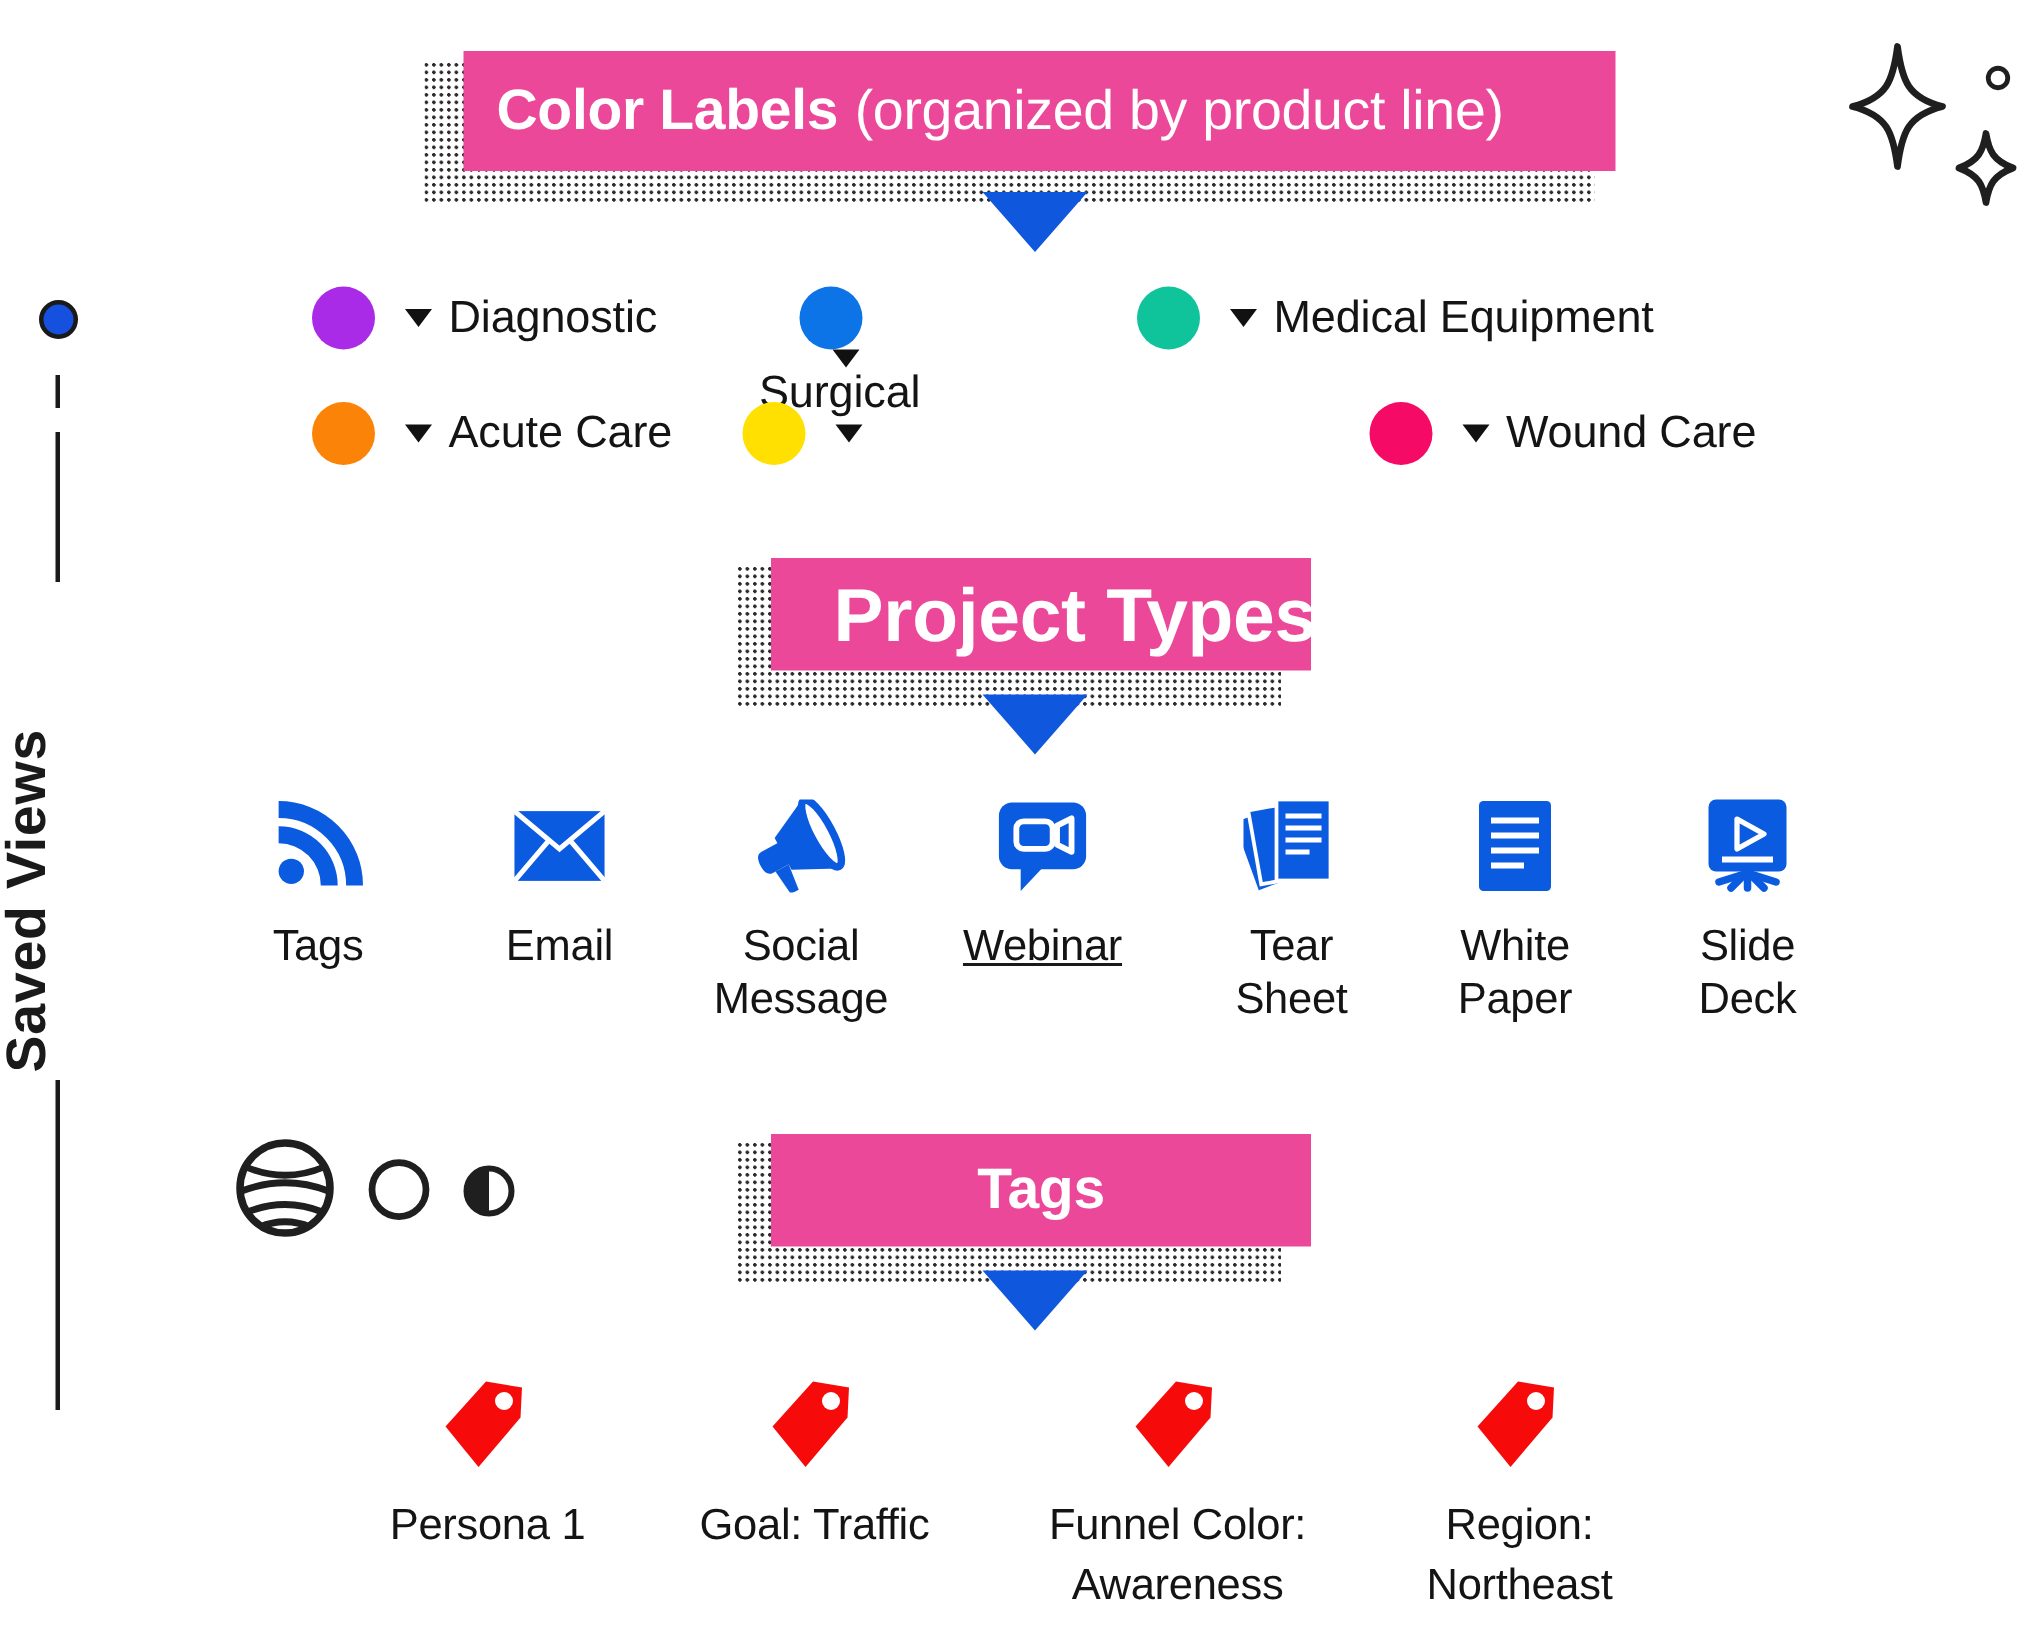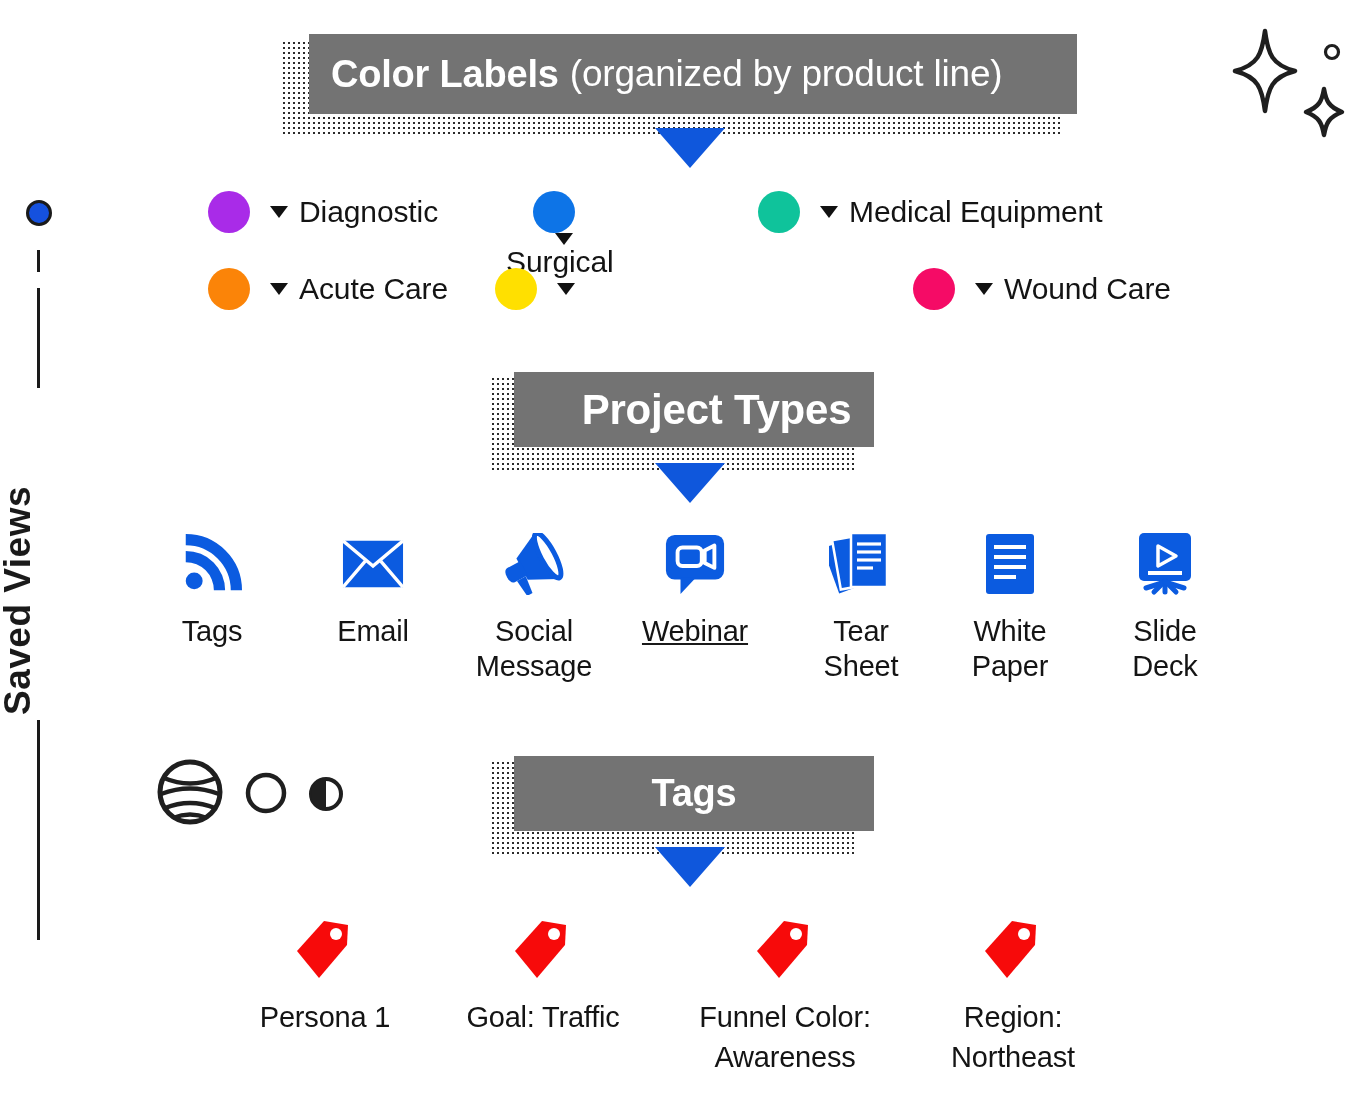--- a/index.html
+++ b/index.html
@@ -22,21 +22,21 @@
     background-image:
       radial-gradient(circle at 1.2px 1.2px, #2b2b2b 1.15px, rgba(255,255,255,0) 1.3px);
     background-size: 5px 5px;
     background-position: 0 0;
   }
 
   
   .banner-wrap { position: absolute; }
   .banner {
     position: absolute;
-    background: #737373;
+    background: #ec4899;
     display: flex;
     align-items: center;
     color: #ffffff;
     white-space: nowrap;
   }
   .banner.center { justify-content: center; }
   .banner-title-strong {
     font-weight: bold;
     letter-spacing: -0.2px;
   }
@@ -206,21 +206,21 @@
 </div>
 <div class="color-chip" style="left:913px; top:268px;justify-content:space-between;">
   <span class="chip-dot" style="background:#F50B66;"></span>
   <span class="chip-caret"></span>
   <span class="chip-label">Wound Care</span>
 </div>
 
 <div class="banner-wrap">
   <div class="halftone" style="left:492px; top:378px; width:362px; height:94px;"></div>
   <div class="banner center" style="left:514px; top:372px; width:360px; height:75px;">
-    <span class="banner-title-strong" style="font-size:42px;margin-left:45px;">Project Types</span>
+    <span class="banner-title-strong" style="font-size:50px;margin-left:45px;">Project Types</span>
   </div>
   <div class="arrow-down" style="left:655px; top:463px;"></div>
 </div>
 
 <div class="ptype" style="left:137px;">
   <div class="glyph">
     <svg width="60" height="60" viewBox="0 0 64 64">
       <circle cx="13" cy="50" r="9" fill="#0B5BE0"></circle>
       <path d="M4 30 A30 30 0 0 1 34 60 L46 60 A42 42 0 0 0 4 18 Z" fill="#0B5BE0"></path>
       <path d="M4 6 A54 54 0 0 1 58 60" fill="none" stroke="#0B5BE0" stroke-width="12" stroke-linecap="butt"></path>

